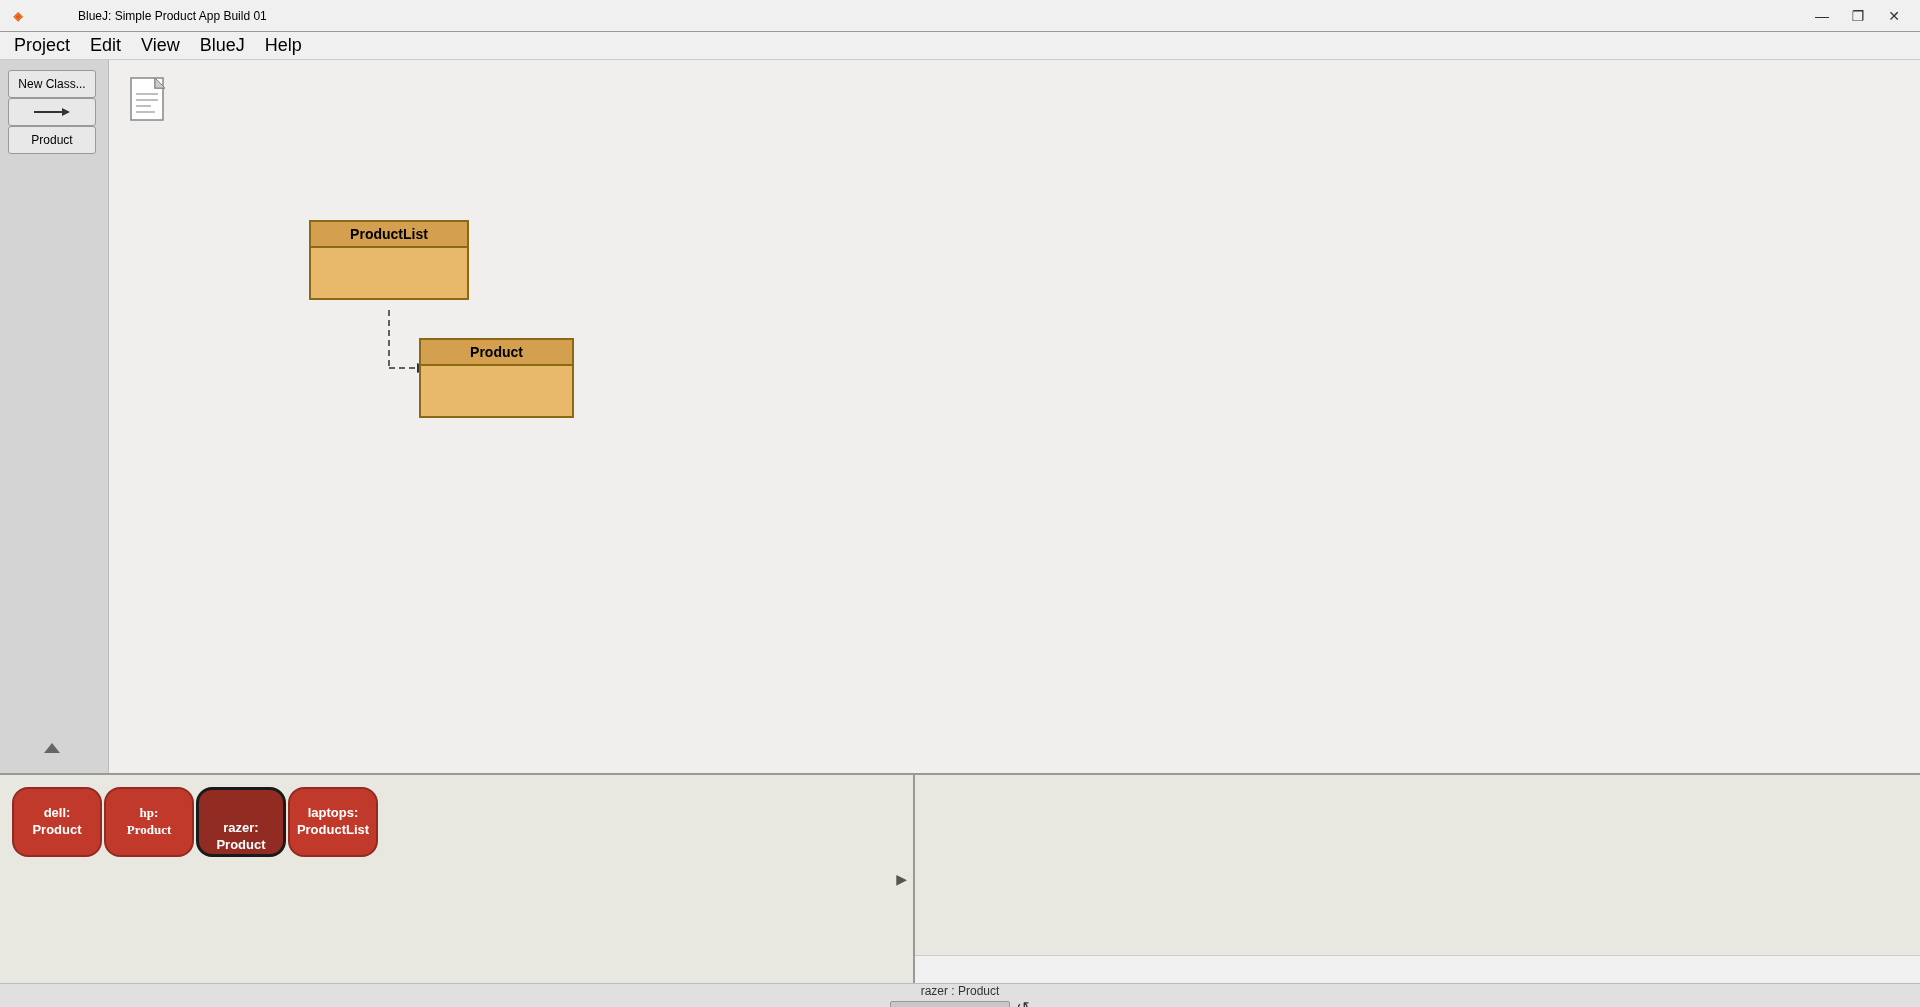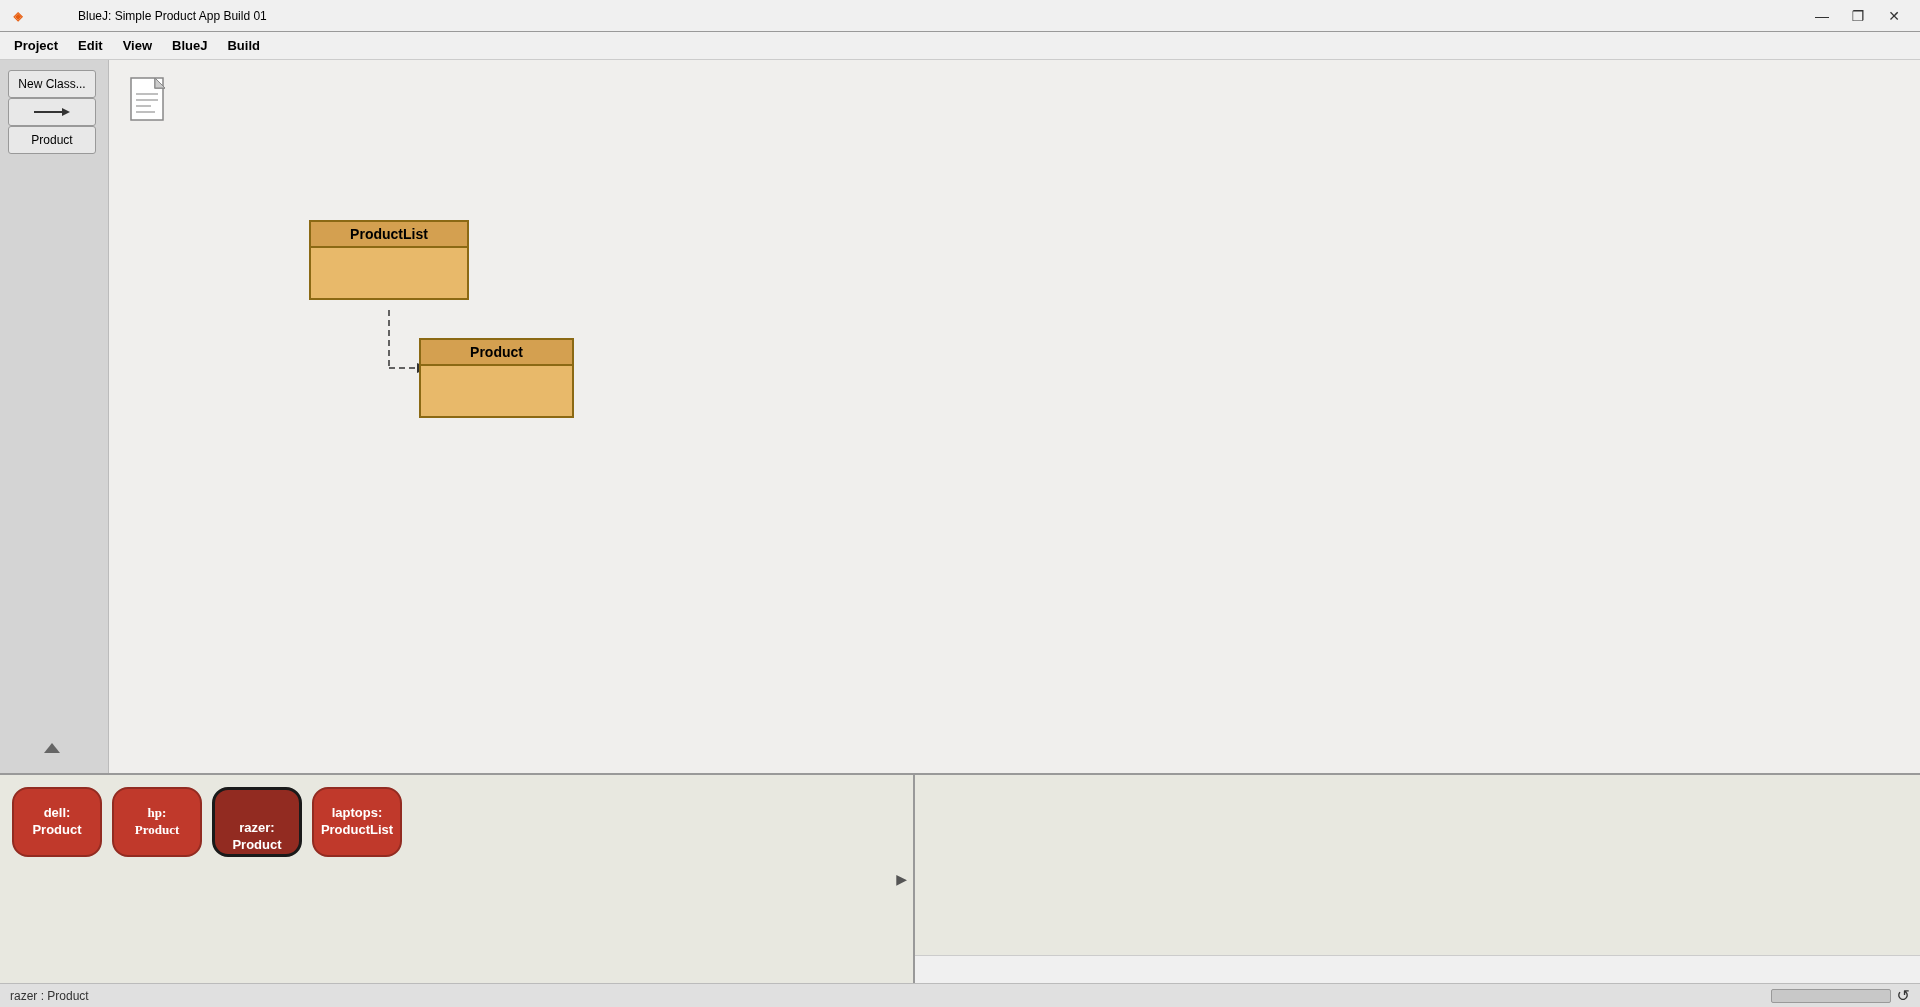--- a/index.html
+++ b/index.html
@@ -64,23 +64,22 @@
       background: #f0f0f0;
       display: flex;
       align-items: center;
       padding: 0 4px;
       border-bottom: 1px solid #ccc;
       flex-shrink: 0;
     }
     .menu-item {
       padding: 4px 10px;
       cursor: pointer;
-      font-size: 13px;
+      font-size: 18px;
       border-radius: 3px;
-      font-weight: bold;
     }
 
     
     .main-container {
       flex: 1;
       display: flex;
       flex-direction: column;
       overflow: hidden;
     }
 
@@ -190,21 +189,21 @@
     }
 
     
     .object-bench {
       flex: 1;
       background: #e8e8e0;
       padding: 12px;
       display: flex;
       flex-wrap: wrap;
       align-items: flex-start;
-      gap: 10px;
+      gap: 2px;
       position: relative;
       border-right: 2px solid #999;
     }
 
     
     .obj-instance {
       width: 90px;
       height: 70px;
       border-radius: 16px;
       display: flex;
@@ -262,20 +261,21 @@
     
     .status-bar {
       height: 24px;
       background: #e0e0e0;
       display: flex;
       align-items: center;
       padding: 0 10px;
       border-top: 1px solid #bbb;
       flex-shrink: 0;
       justify-content: space-between;
+      flex-direction: column;
     }
     .status-bar-left {
       font-size: 12px;
       color: #333;
     }
     .status-bar-right {
       display: flex;
       align-items: center;
       gap: 6px;
     }
@@ -303,21 +303,21 @@
     <button class="title-bar-btn">❐</button>
     <button class="title-bar-btn close">✕</button>
   </div>
 </div>
 
 <div class="menu-bar">
   <div class="menu-item">Project</div>
   <div class="menu-item">Edit</div>
   <div class="menu-item">View</div>
   <div class="menu-item">BlueJ</div>
-  <div class="menu-item">Build</div>
+  <div class="menu-item">Help</div>
 </div>
 
 <div class="main-container">
 
   <div class="top-area">
 
     <div class="sidebar">
       <button class="sidebar-btn">New Class...</button>
       <div class="arrow-btn">
         <svg viewBox="0 0 40 14" xmlns="http://www.w3.org/2000/svg">

